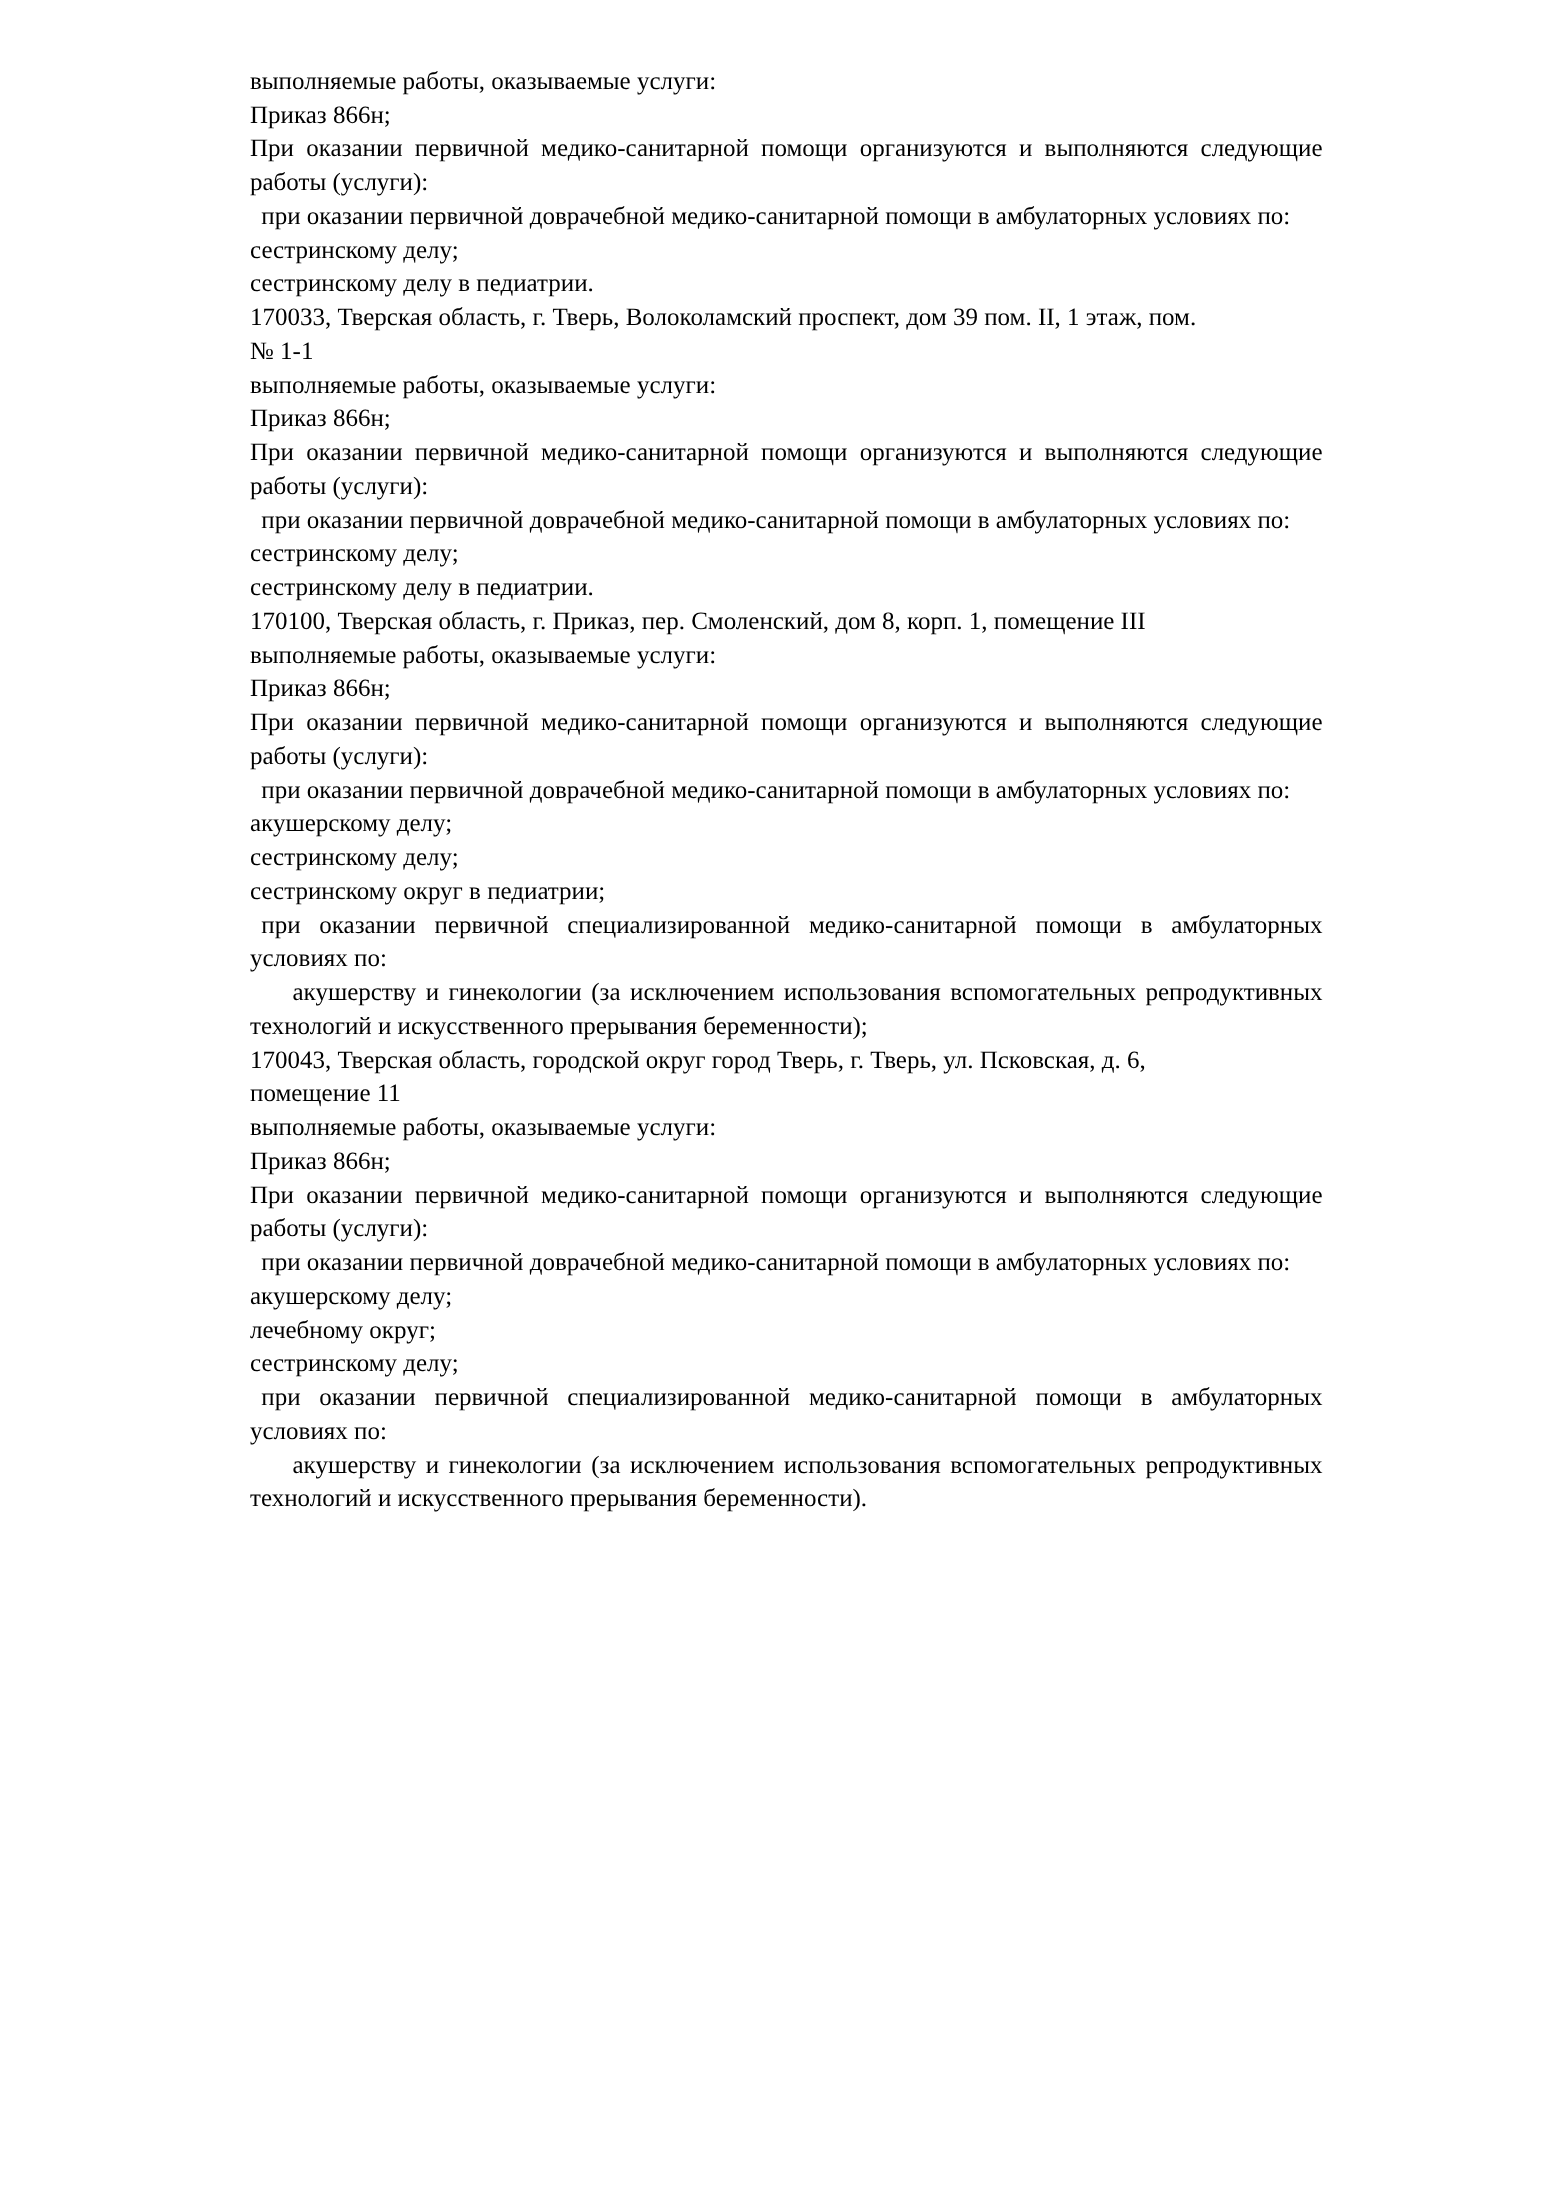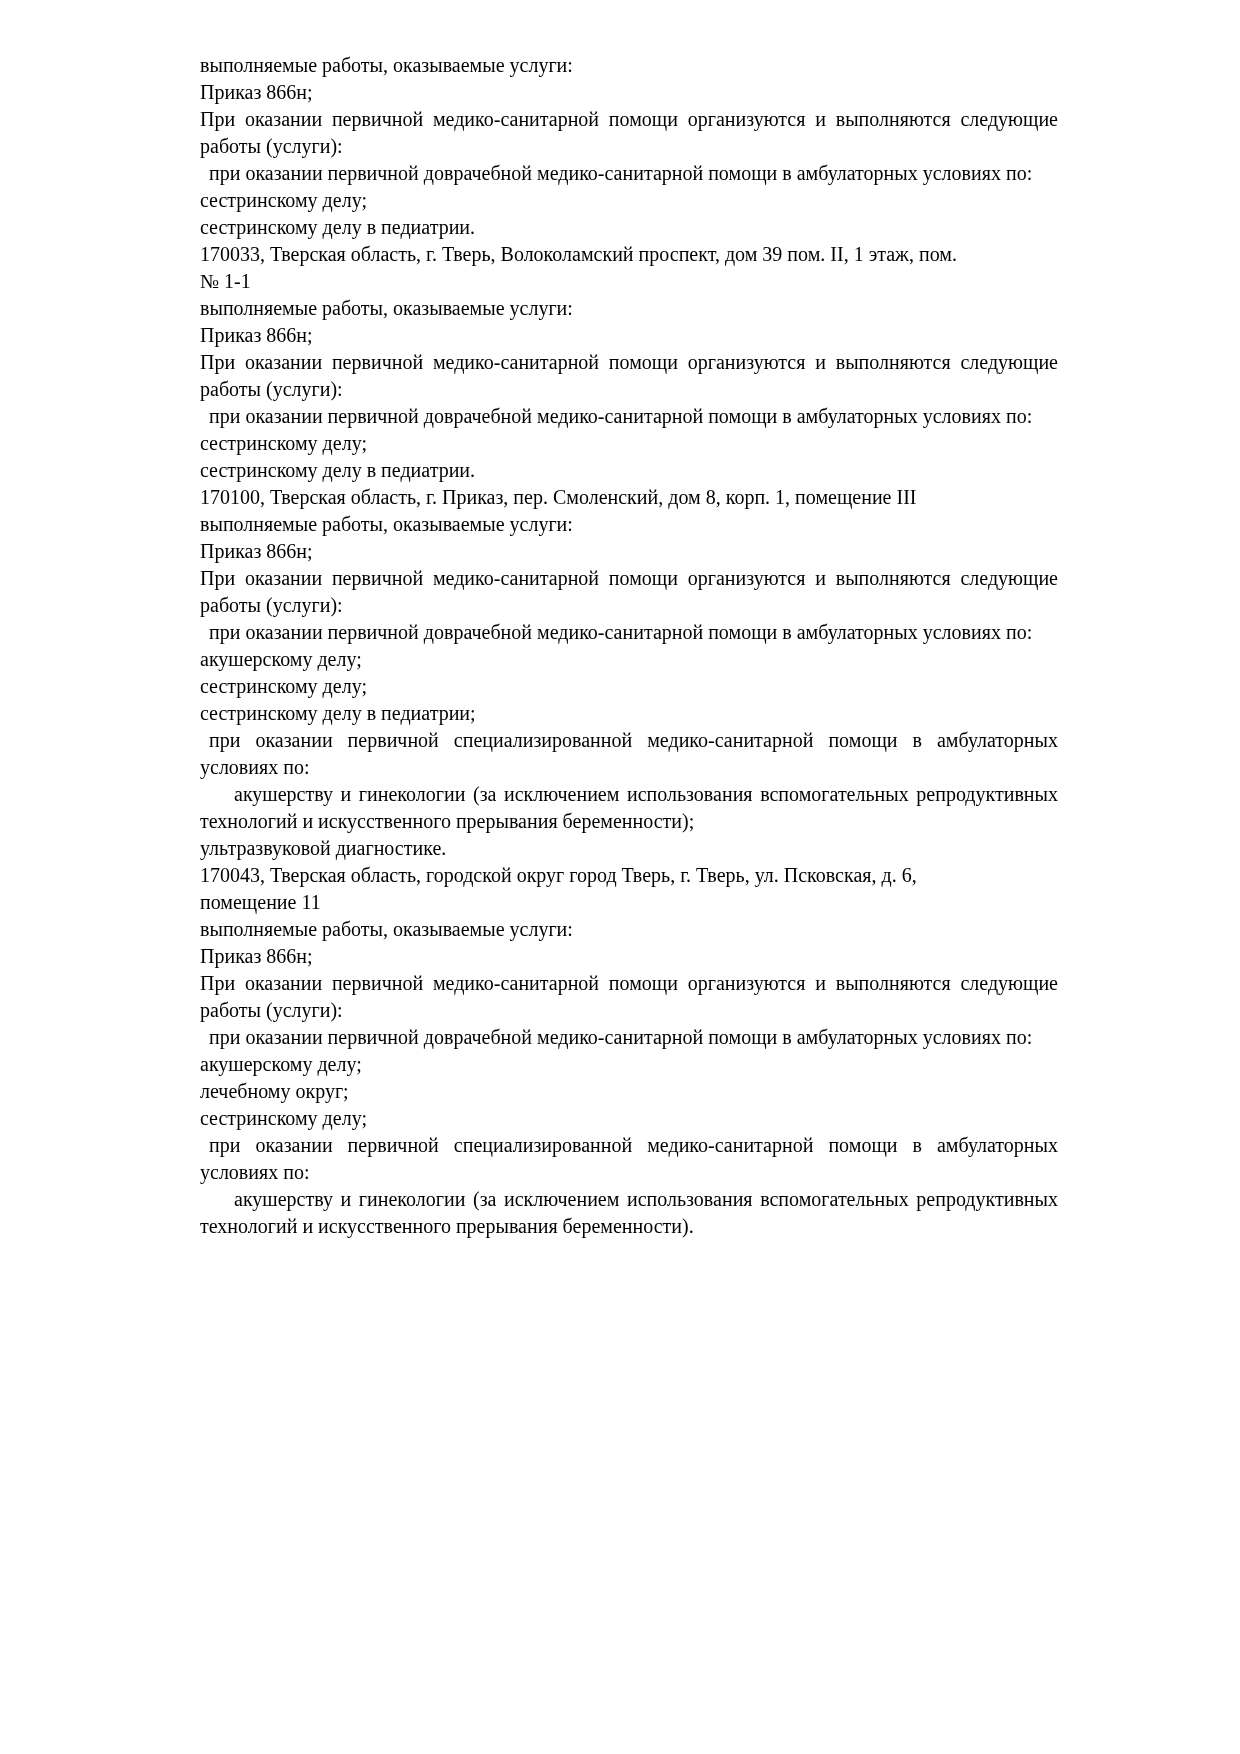--- a/index.html
+++ b/index.html
@@ -73,27 +73,26 @@
       <p class="p1">Приказ 866н;</p>
 
       <p class="p1">При оказании первичной медико-санитарной помощи организуются и выполняются следующие работы (услуги):</p>
 
       <p class="p1h">при оказании первичной доврачебной медико-санитарной помощи в амбулаторных условиях по:</p>
 
       <p class="p2">акушерскому делу;</p>
 
       <p class="p2">сестринскому делу;</p>
 
-      <p class="p2">сестринскому делу в педиатрии;</p>
+      <p class="p2">сестринскому округ в педиатрии;</p>
 
       <p class="p1h">при оказании первичной специализированной медико-санитарной помощи в амбулаторных условиях по:</p>
 
       <p class="p2h">акушерству и гинекологии (за исключением использования вспомогательных репродуктивных технологий и искусственного прерывания беременности);</p>
 
-      <p class="p2">ультразвуковой диагностике.</p>
 
       <p class="p0 gap addr">170043, Тверская область, городской округ город Тверь, г. Тверь, ул. Псковская, д. 6,
 помещение 11</p>
 
       <p class="p0">выполняемые работы, оказываемые услуги:</p>
 
       <p class="p1">Приказ 866н;</p>
 
       <p class="p1">При оказании первичной медико-санитарной помощи организуются и выполняются следующие работы (услуги):</p>
 

